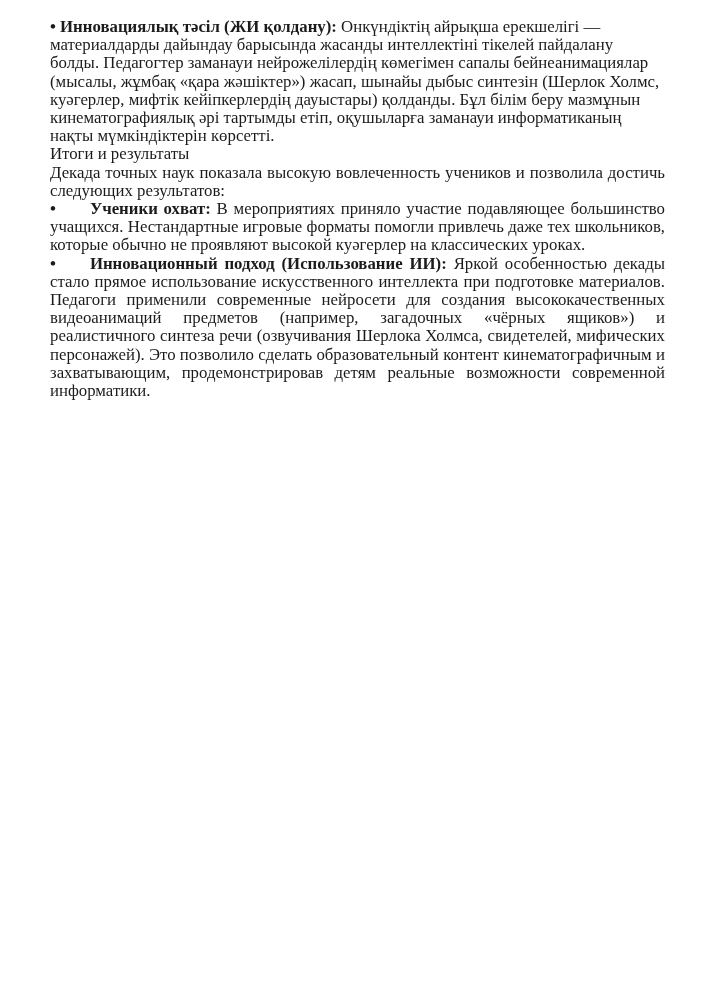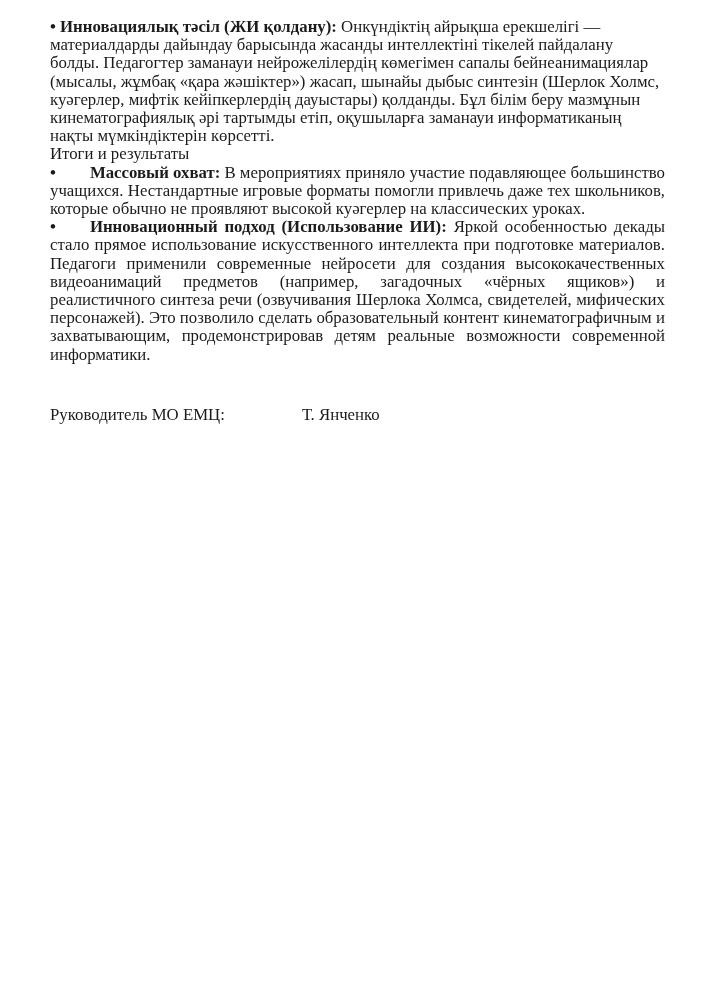--- a/index.html
+++ b/index.html
@@ -36,21 +36,21 @@
 </style>
 </head>
 <body>
 
 <div class="page">
 
   <p class="para"><span class="b">• Инновациялық тәсіл (ЖИ қолдану):</span><span> Онкүндіктің айрықша ерекшелігі — материалдарды дайындау барысында жасанды интеллектіні тікелей пайдалану болды. Педагогтер заманауи нейрожелілердің көмегімен сапалы бейнеанимациялар (мысалы, жұмбақ «қара жәшіктер») жасап, шынайы дыбыс синтезін (Шерлок Холмс, куәгерлер, мифтік кейіпкерлердің дауыстары) қолданды. Бұл білім беру мазмұнын кинематографиялық әрі тартымды етіп, оқушыларға заманауи информатиканың нақты мүмкіндіктерін көрсетті.</span></p>
 
   <p class="heading">Итоги и результаты</p>
 
+  <p class="para justify">Декада точных наук показала высокую вовлеченность учеников и позволила достичь следующих результатов:</p>
 
-  <p class="para justify"><span class="bm">•</span><span class="tab"></span><span class="b">Массовый охват:</span><span> В мероприятиях приняло участие подавляющее большинство учащихся. Нестандартные игровые форматы помогли привлечь даже тех школьников, которые обычно не проявляют высокой куәгерлер на классических уроках.</span></p>
+  <p class="para justify"><span class="bm">•</span><span class="tab"></span><span class="b">Ученики охват:</span><span> В мероприятиях приняло участие подавляющее большинство учащихся. Нестандартные игровые форматы помогли привлечь даже тех школьников, которые обычно не проявляют высокой куәгерлер на классических уроках.</span></p>
 
 
   <p class="para justify"><span class="bm">•</span><span class="tab"></span><span class="b">Инновационный подход (Использование ИИ):</span><span> Яркой особенностью декады стало прямое использование искусственного интеллекта при подготовке материалов. Педагоги применили современные нейросети для создания высококачественных видеоанимаций предметов (например, загадочных «чёрных ящиков») и реалистичного синтеза речи (озвучивания Шерлока Холмса, свидетелей, мифических персонажей). Это позволило сделать образовательный контент кинематографичным и захватывающим, продемонстрировав детям реальные возможности современной информатики.</span></p>
 
-  <div class="signature"><span class="sig-label">Руководитель МО ЕМЦ:</span><span class="sig-name">Т. Янченко</span></div>
 
 </div>
 
 </body></html>

